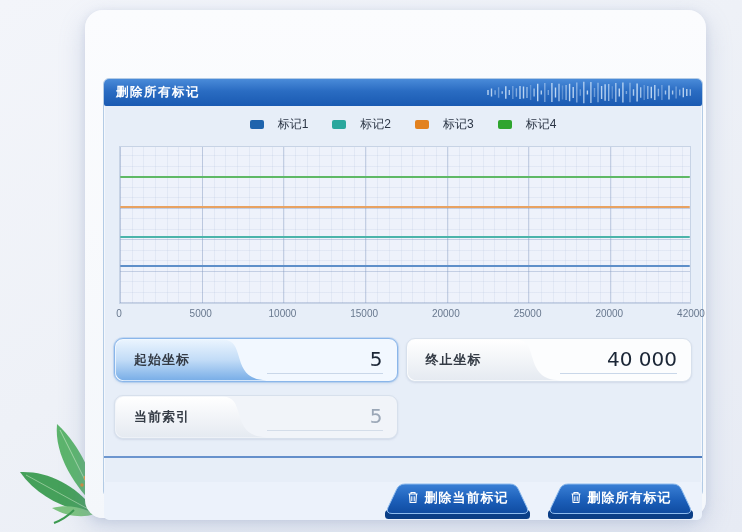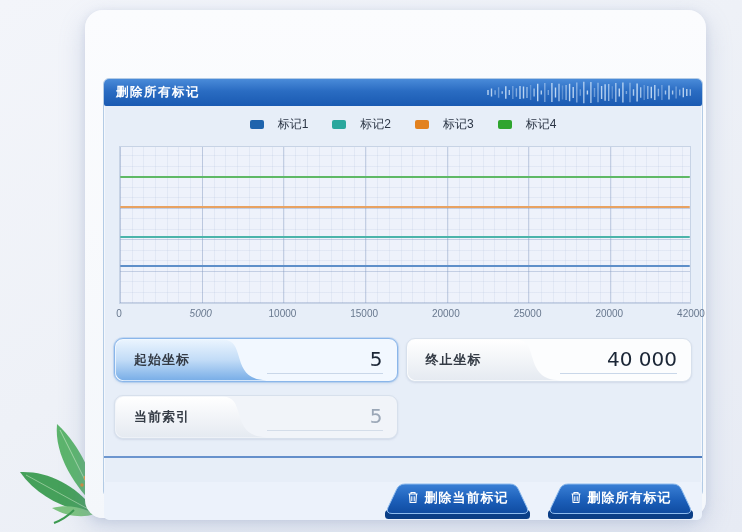--- a/index.html
+++ b/index.html
@@ -209,21 +209,21 @@
 
     <div class="chart-plot">
         <div class="marker-line" style="top: calc(19.5% - 1px); background: rgb(95, 185, 102);"></div>
         <div class="marker-line" style="top: calc(38.5% - 1px); background: rgb(232, 162, 97);"></div>
         <div class="marker-line" style="top: calc(57.5% - 1px); background: rgb(75, 180, 171);"></div>
         <div class="marker-line" style="top: calc(76.5% - 1px); background: rgb(94, 143, 201);"></div>
       </div>
 
     <div class="chart-x-axis">
         <span class="xtick" style="left: 0%;">0</span>
-        <span class="xtick" style="left: 14.2857%; font-style: italic;">5000</span>
+        <span class="xtick" style="left: 14.2857%;">5000</span>
         <span class="xtick" style="left: 28.5714%;">10000</span>
         <span class="xtick" style="left: 42.8571%;">15000</span>
         <span class="xtick" style="left: 57.1429%;">20000</span>
         <span class="xtick" style="left: 71.4286%;">25000</span>
         <span class="xtick" style="left: 85.7143%;">20000</span>
         <span class="xtick" style="left: 100%;">42000</span>
       </div>
 
     <div class="fields-grid">
 

